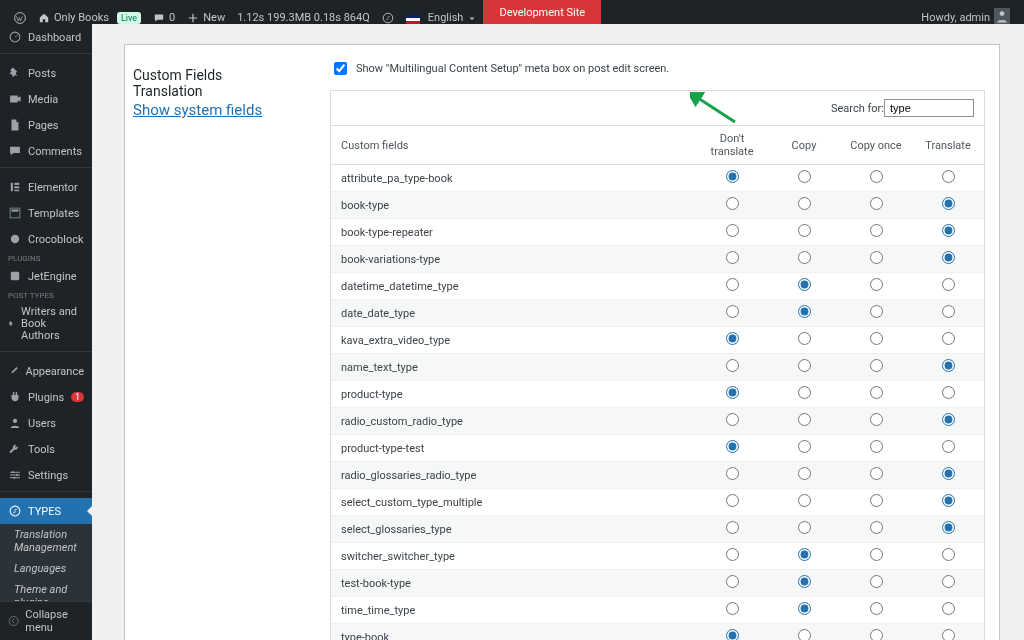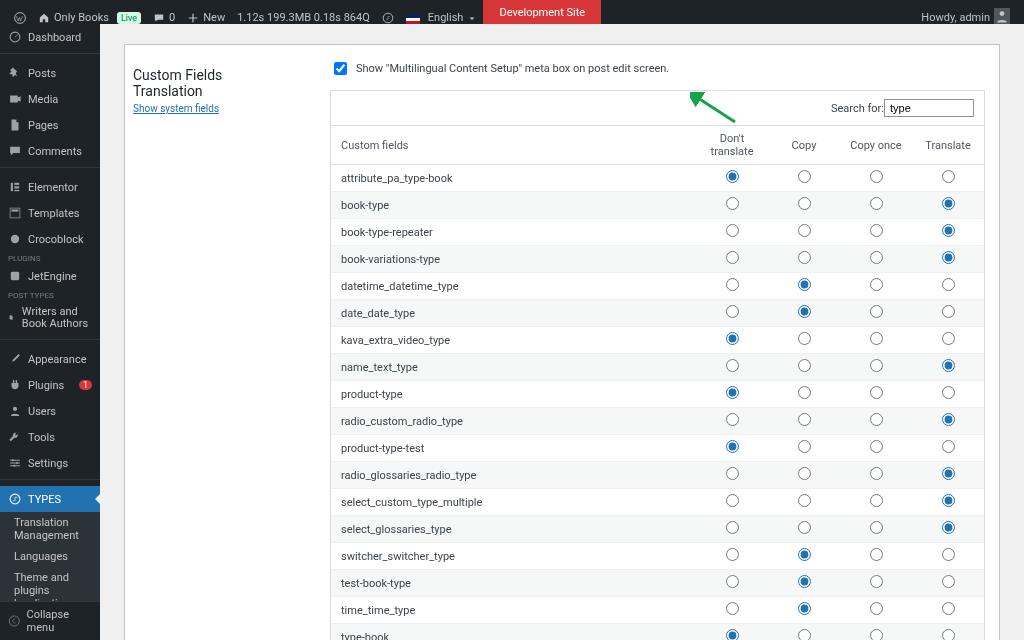--- a/index.html
+++ b/index.html
@@ -6,38 +6,38 @@
   *{box-sizing:border-box;}
   
   #adminbar{height:24px;background:#1d2327;color:#c3c4c7;display:flex;align-items:center;font-size:11px;padding:0 8px;position:relative;}
   #adminbar .ab-item{display:flex;align-items:flex-end;padding:0 6px;height:24px;gap:4px;}
   #adminbar .ab-right{margin-left:auto;display:flex;align-items:center;}
   #adminbar .pill{background:#d1fae5;color:#047857;border-radius:3px;padding:1px 4px;font-size:9px;margin-left:4px;}
   #adminbar .devsite{background:#d63638;color:#fff;padding:0 16px;height:40px;display:flex;align-items:center;}
   #adminbar svg{width:12px;height:12px;fill:#c3c4c7;}
   .flag{display:inline-block;width:14px;height:9px;background:linear-gradient(to bottom,#012169 0 33%,#fff 33% 66%,#C8102E 66% 100%);margin-right:4px;}
   
-  #sidebar{position:absolute;top:24px;left:0;width:100px;bottom:0;background:#1d2327;color:#c3c4c7;font-size:11px;overflow:hidden;}
+  #sidebar{position:absolute;top:24px;left:0;width:92px;bottom:0;background:#1d2327;color:#c3c4c7;font-size:11px;overflow:hidden;}
   #sidebar .menu-item{display:flex;align-items:center;gap:6px;padding:6px 8px;cursor:pointer;}
   #sidebar .menu-item.current{background:#2271b1;color:#fff;position:relative;}
   #sidebar .menu-item.current::after{content:"";position:absolute;right:-0px;top:50%;transform:translateY(-50%);border:5px solid transparent;border-right-color:#f0f0f1;}
   #sidebar .sep{height:4px;border-top:1px solid #32373c;margin:3px 0;}
   #sidebar .grouplabel{font-size:8px;text-transform:uppercase;color:#787c82;padding:2px 8px 0;}
   #sidebar .submenu{background:#2c3338;}
-  #sidebar .submenu .sub-item{padding:4px 8px 4px 14px;cursor:pointer;color:#c3c4c7;}
+  #sidebar .submenu .sub-item{padding:4px 8px 4px 14px;cursor:pointer;color:#c3c4c7;font-style:italic;}
   #sidebar svg{width:14px;height:14px;fill:#9ca2a7;}
   #sidebar .menu-item.current svg{fill:#fff;}
   #collapse{position:absolute;bottom:0;left:0;right:0;padding:6px 8px;display:flex;align-items:center;gap:6px;background:#1d2327;border-top:1px solid #32373c;}
   
   #main{position:absolute;top:24px;left:100px;right:0;bottom:0;background:#f0f0f1;padding:20px 24px;}
   #panel{background:#fff;box-shadow:0 1px 1px rgba(0,0,0,.04);border:1px solid #c3c4c7;padding:0;}
   #panelwrap{display:flex;gap:40px;}
   #leftcol{width:165px;padding-top:22px;padding-left:8px;}
   #leftcol h2{font-size:14px;font-weight:400;margin:0 0 2px;color:#1d2327;}
-  #leftcol a{color:#2271b1;text-decoration:underline;font-size:10px;}
+  #leftcol a{color:#2271b1;text-decoration:underline;font-size:15px;}
   #rightcol{flex:1;padding:14px 14px 18px 0;}
   .metacheck{display:flex;align-items:center;gap:6px;font-size:11px;margin-bottom:12px;}
   .tablebox{border:1px solid #dcdcde;}
   .searchrow{display:flex;justify-content:flex-end;align-items:center;gap:0;padding:8px 10px;border-bottom:1px solid #dcdcde;font-size:11px;}
   .searchrow input{border:1px solid #8c8f94;padding:2px 5px;font-size:11px;width:90px;}
   table.cf{width:100%;border-collapse:collapse;font-size:11px;}
   table.cf th{text-align:left;font-weight:400;color:#50575e;padding:6px 10px;border-bottom:1px solid #dcdcde;}
   table.cf th.rcol{text-align:center;width:72px;}
   table.cf td{padding:5px 10px;border-top:1px solid #f0f0f1;}
   table.cf tbody tr:nth-child(even){background:#f6f7f7;}

